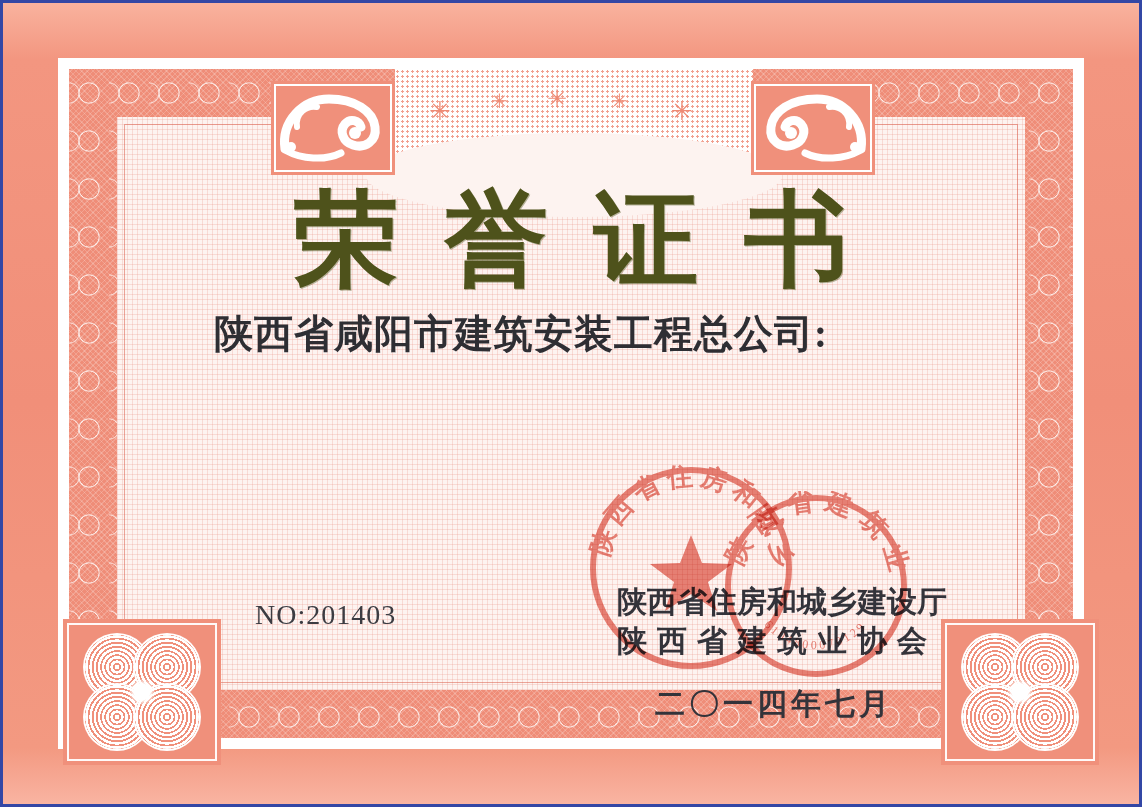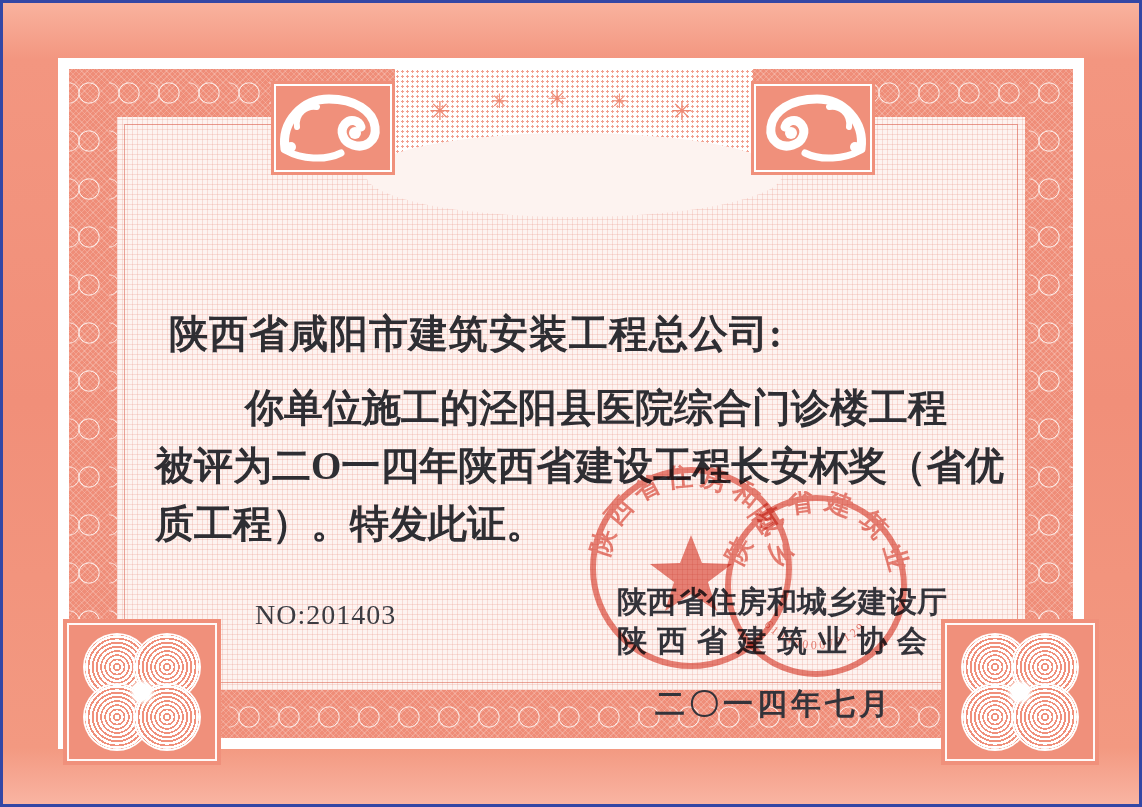--- a/index.html
+++ b/index.html
@@ -48,21 +48,21 @@
   .lobe{position:absolute;width:64px;height:64px;border-radius:50%;
     background:repeating-radial-gradient(circle at 50% 50%, #ffffff 0 2.4px, #f0907b 2.4px 4.2px);
     box-shadow:0 0 0 2px #fff;}
   .lobe.l1{left:0;top:0;}.lobe.l2{left:50px;top:0;}.lobe.l3{left:0;top:50px;}.lobe.l4{left:50px;top:50px;}
   .rosette::after{content:"";position:absolute;left:43px;top:43px;width:28px;height:28px;border-radius:50%;
     background:radial-gradient(circle,#fff 0 40%, rgba(255,255,255,0) 70%);}
   
   .title{position:absolute;left:0;top:168px;width:100%;text-align:center;
     font-size:104px;font-weight:bold;color:#4e521b;letter-spacing:46px;text-indent:46px;
     text-shadow:1px 1px 0 rgba(78,82,27,.4);}
-  .recipient{position:absolute;left:166px;top:304px;font-size:39px;font-weight:bold;color:#2e2e33;letter-spacing:1px;}
+  .recipient{position:absolute;left:166px;top:304px;font-size:39px;font-weight:bold;color:#2e2e33;letter-spacing:1px;padding-left:45px;}
   .para{position:absolute;left:152px;top:376px;width:850px;color:#2e2e33;font-weight:bold;
     font-size:39px;line-height:58px;}
   .para .ln1{padding-left:90px;}
   .serial{position:absolute;left:252px;top:596px;font-size:28px;color:#3c3c42;letter-spacing:1px;}
   .issuer{position:absolute;left:614px;top:579px;color:#33333a;font-weight:bold;font-size:30px;line-height:39px;}
   .issuer .i2{letter-spacing:10px;}
   .issuer .i3{letter-spacing:4px;padding-left:38px;margin-top:24px;}
   
   .seal{position:absolute;mix-blend-mode:multiply;opacity:.62;}
   .seal.leftseal{left:583px;top:460px;}
@@ -116,28 +116,24 @@
     </div>
     <div class="corner-square br">
       <div class="rosette">
         <div class="lobe l1"></div>
           <div class="lobe l2"></div>
           <div class="lobe l3"></div>
           <div class="lobe l4"></div>
       </div>
     </div>
 
+    <div class="title">荣誉证书</div>
 
     <div class="recipient">陕西省咸阳市建筑安装工程总公司:</div>
 
-    <div class="para">
-      <div class="ln1">你单位施工的泾阳县医院综合门诊楼工程</div>
-      <div class="ln2">被评为二O一四年陕西省建设工程长安杯奖（省优</div>
-      <div class="ln3">质工程）。特发此证。</div>
-    </div>
 
     <div class="serial">NO:201403</div>
 
     <div class="issuer">
       <div class="i1">陕西省住房和城乡建设厅</div>
       <div class="i2">陕西省建筑业协会</div>
       <div class="i3">二〇一四年七月</div>
     </div>
 
     <svg class="seal leftseal" width="210" height="210" viewBox="0 0 210 210">

